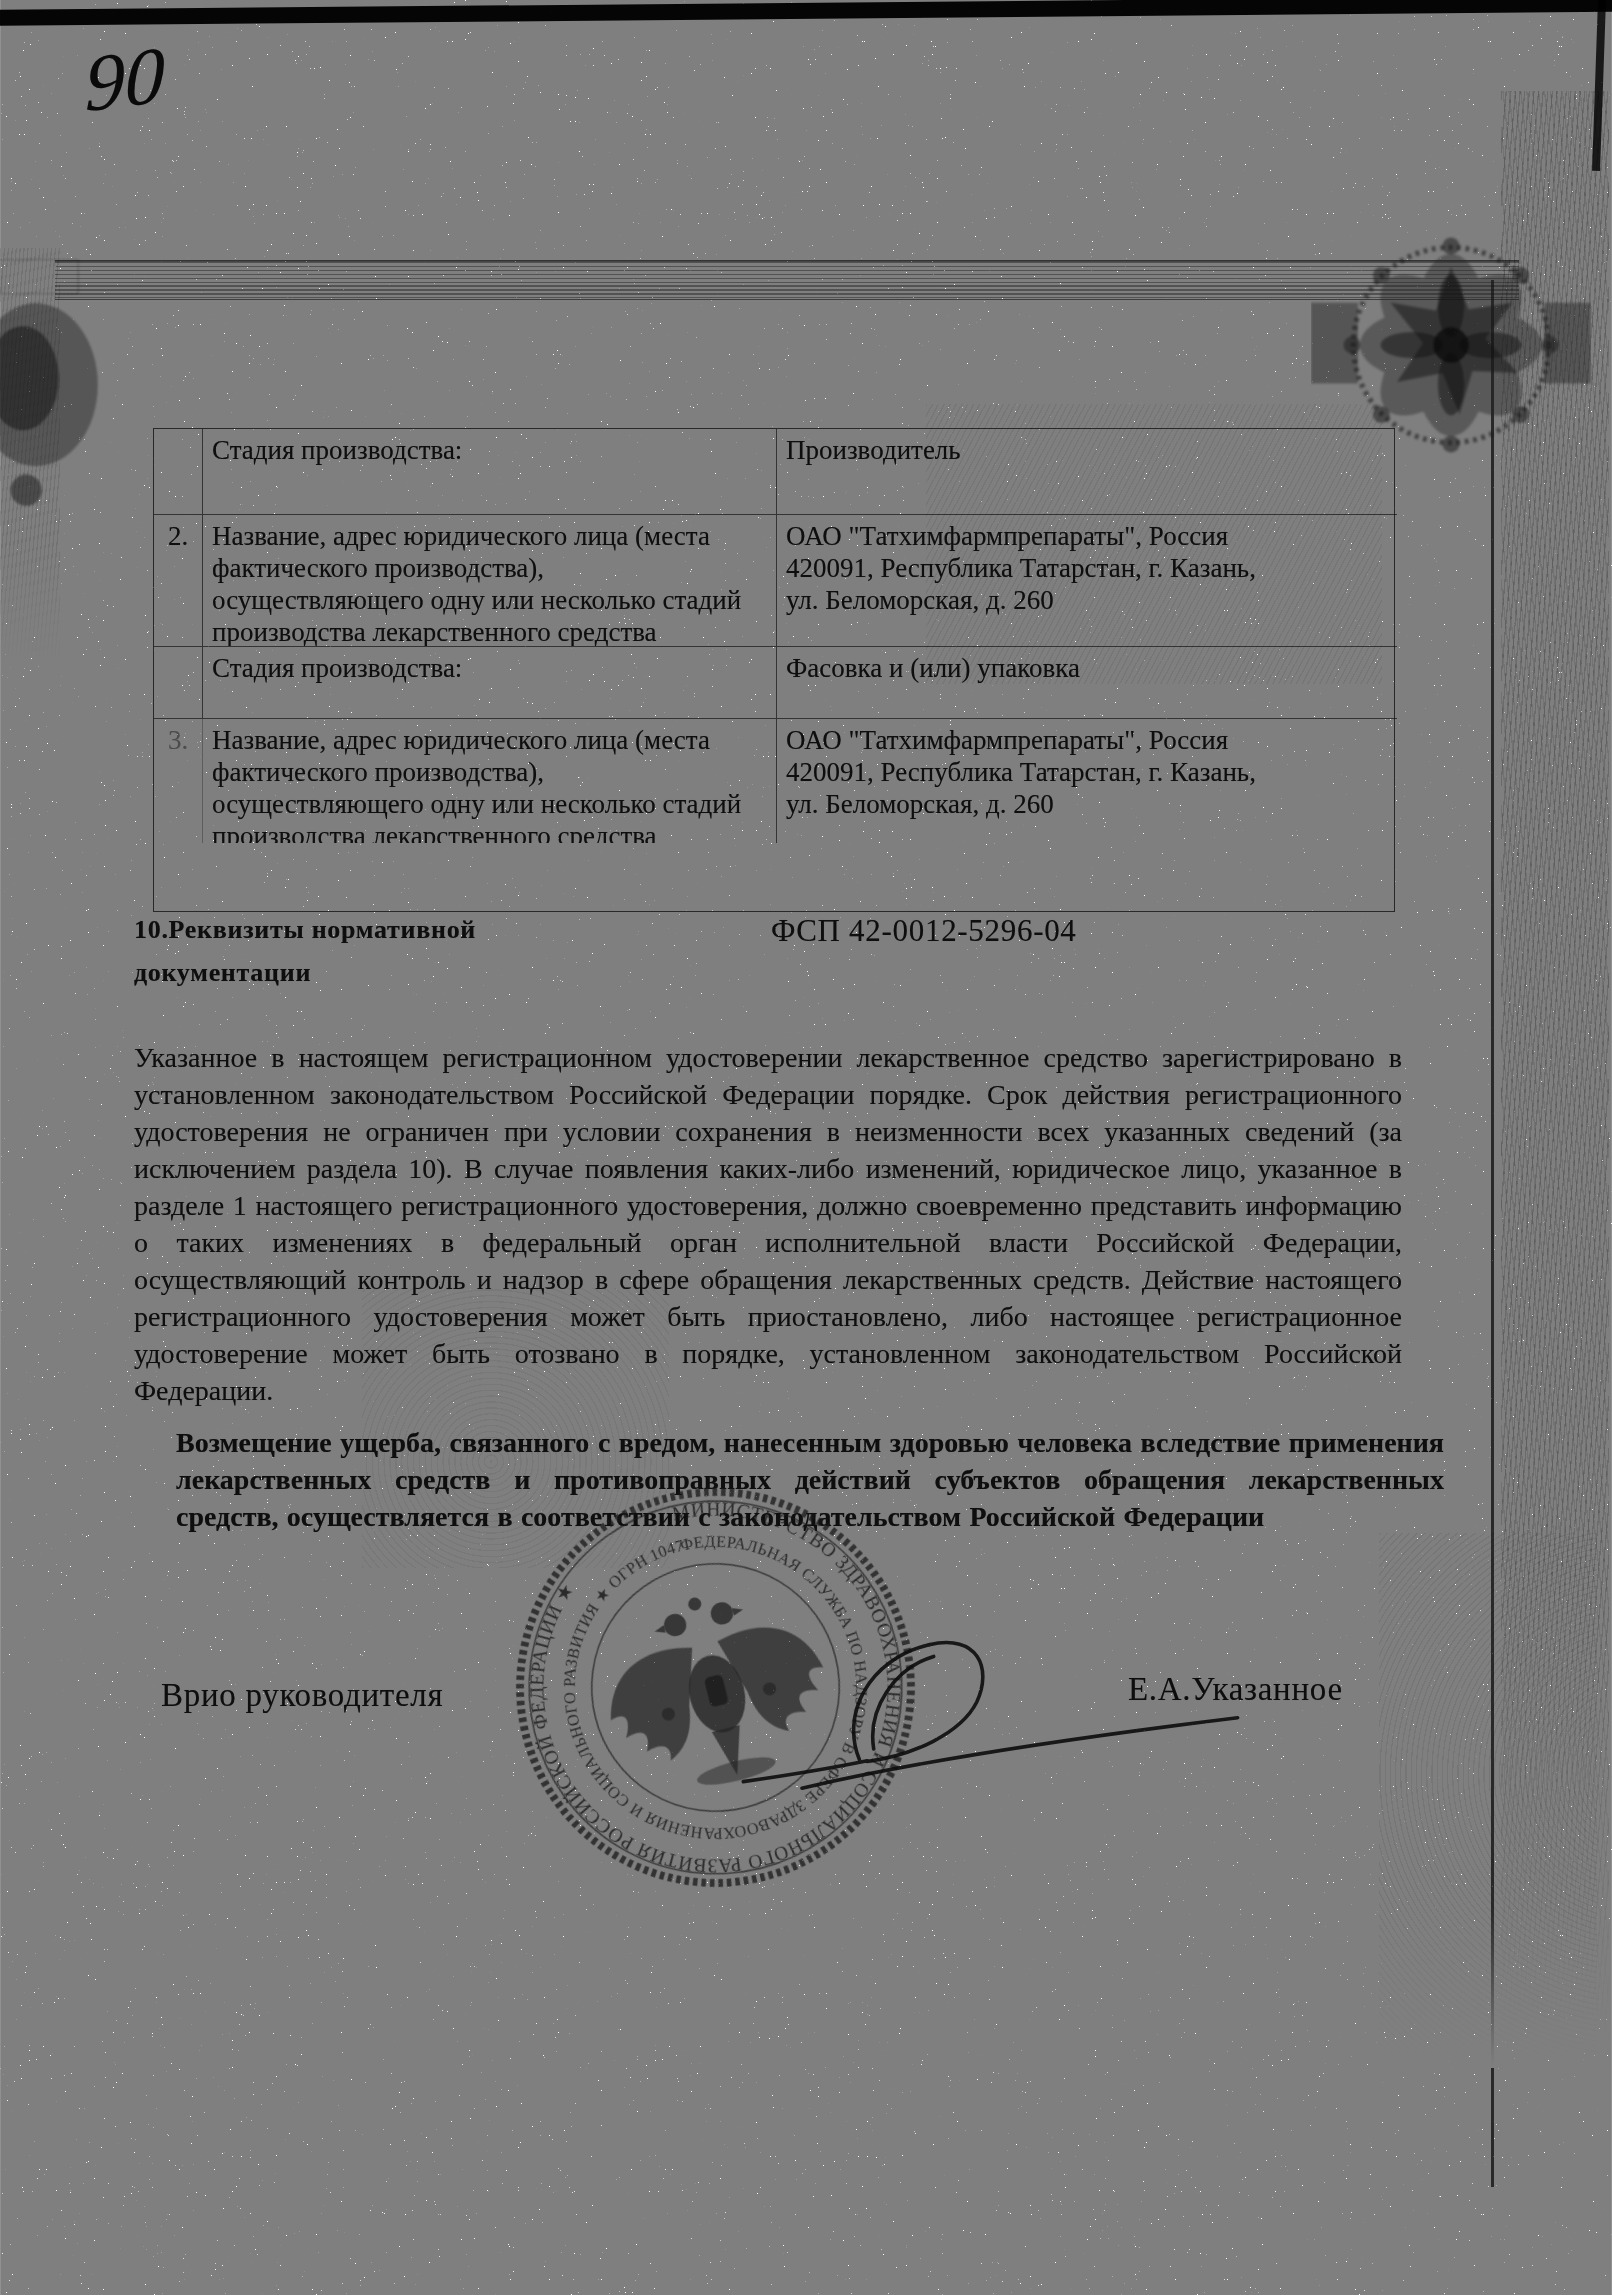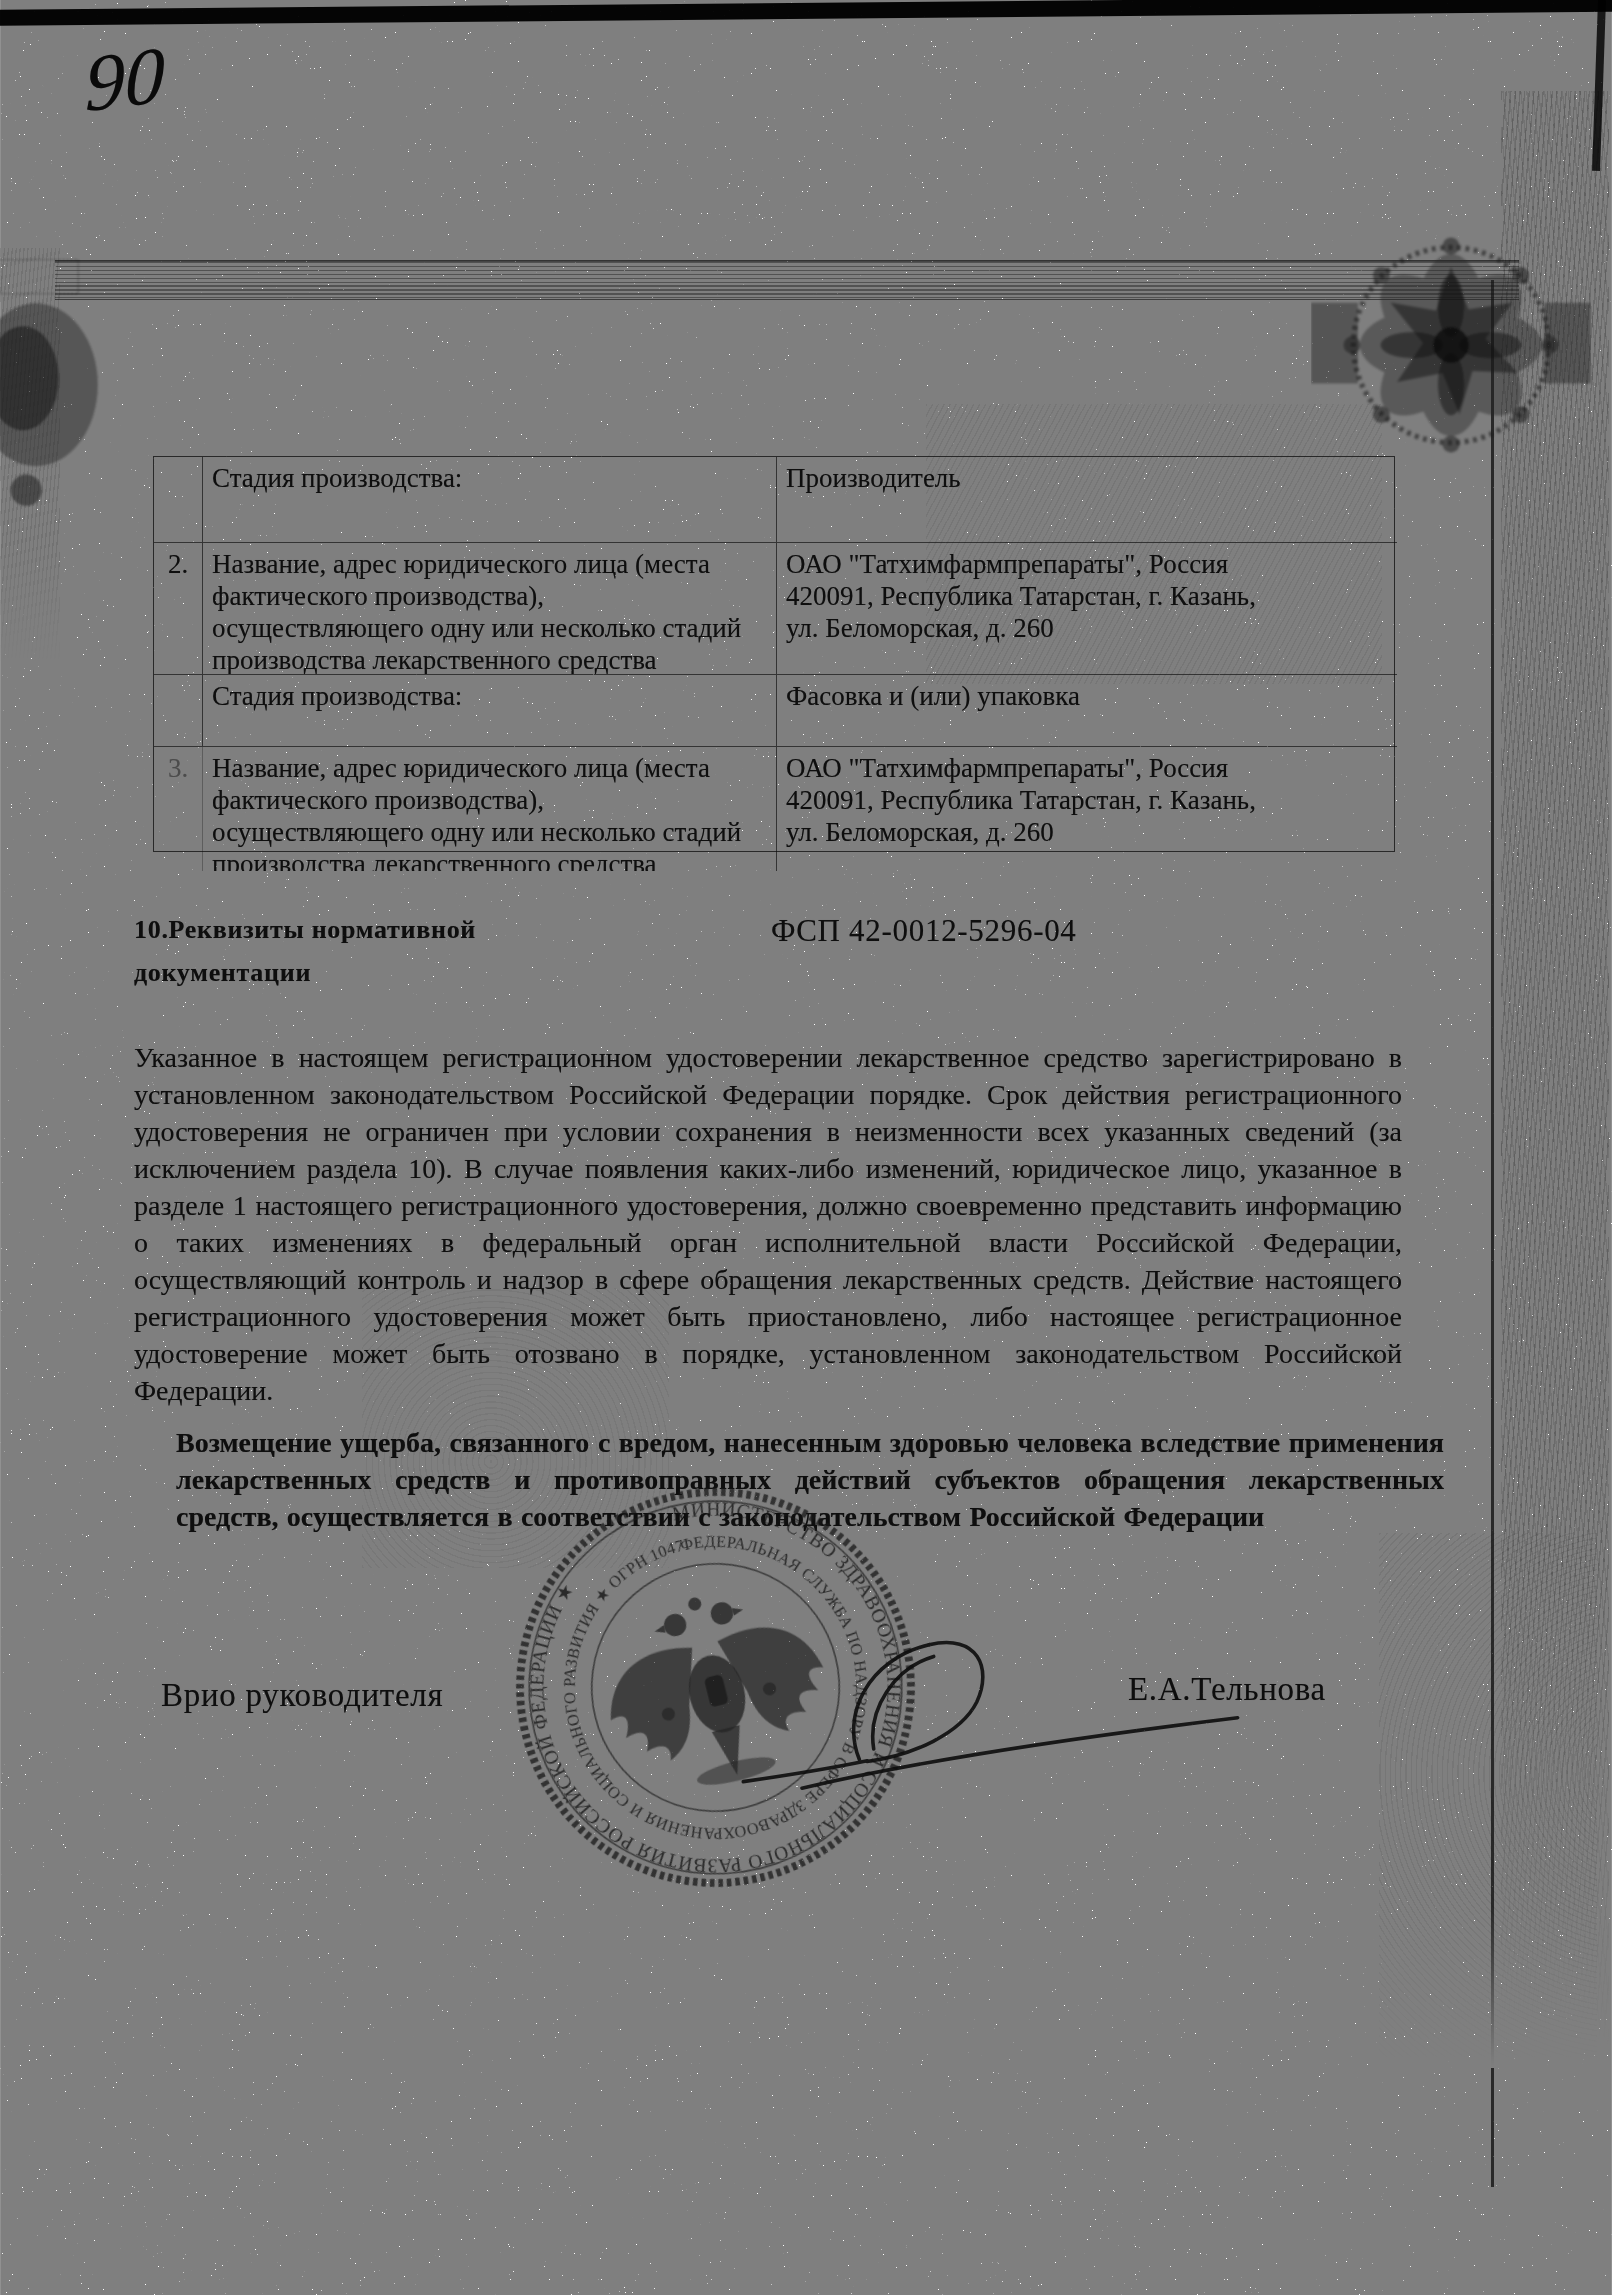--- a/index.html
+++ b/index.html
@@ -38,21 +38,21 @@
   .tex-c{left:1379px;top:1533px;width:218px;height:535px;
     background:
       linear-gradient(180deg, rgba(255,255,255,0) 0 70%, #fff 100%),
       repeating-radial-gradient(circle at 120% 45%, rgba(0,0,0,.07) 0 1.3px, transparent 1.3px 5.2px);}
   .tex-d{left:0;top:248px;width:60px;height:417px;opacity:.6;
     background:
       linear-gradient(180deg, rgba(255,255,255,0) 0 70%, #fff 100%),
       repeating-linear-gradient(95deg, rgba(0,0,0,.18) 0 1.3px, transparent 1.3px 3.9px);}
 
   
-  .reg-table{left:153px;top:456px;width:1242px;height:396px;display:grid;
+  .reg-table{left:153px;top:428px;width:1242px;height:484px;display:grid;
     grid-template-columns:49px 574px 620px;grid-template-rows:86px 132px 72px 124px;
     border:1.3px solid rgba(25,25,25,.75);font-size:27px;line-height:32px;box-sizing:border-box;}
   .cell{border-right:1.3px solid rgba(25,25,25,.65);border-bottom:1.3px solid rgba(25,25,25,.65);
     padding:5.2px 7.8px 0 9px;white-space:pre-line;box-sizing:border-box;overflow:hidden;}
   .cell.col3{border-right:none;}
   .cell.row4{border-bottom:none;}
   .cell.num{text-align:center;padding-left:0;padding-right:0;}
   .cell.num.faint{opacity:.45;}
 
   
@@ -218,21 +218,21 @@
     <g fill="none" stroke="#1a1a1a" stroke-width="5.5" stroke-linecap="round" opacity=".9">
       <path d="M1318 2698 C 1290 2630 1330 2545 1425 2522"></path>
       <path d="M1425 2522 C 1500 2505 1522 2558 1498 2610 C 1474 2658 1400 2692 1330 2701"></path>
       <path d="M1340 2682 C 1330 2620 1372 2558 1432 2540"></path>
       <path d="M1230 2742 C 1400 2702 1620 2668 1898 2634"></path>
       <path d="M1140 2732 C 1210 2722 1272 2712 1330 2700"></path>
     </g>
   </svg>
 
   <div class="abs sig-role ink">Врио руководителя</div>
-  <div class="abs sig-name ink">Е.А.Тельнова</div>
+  <div class="abs sig-name ink">Е.А.Указанное</div>
 
   <svg class="abs noise" viewBox="0 0 2472 3520" width="1612" height="2295">
     <defs>
       <filter id="speckle" x="0" y="0" width="100%" height="100%">
         <feTurbulence type="fractalNoise" baseFrequency="0.8" numOctaves="2" seed="7" result="t"></feTurbulence>
         <feColorMatrix in="t" type="matrix" values="0 0 0 0 0  0 0 0 0 0  0 0 0 0 0  8 8 8 -10.6 0" result="a"></feColorMatrix>
         <feComposite in="a" in2="SourceGraphic" operator="in"></feComposite>
       </filter>
     </defs>
     <rect x="0" y="0" width="2472" height="3520" fill="#111" filter="url(#speckle)" opacity="0.5"></rect>

